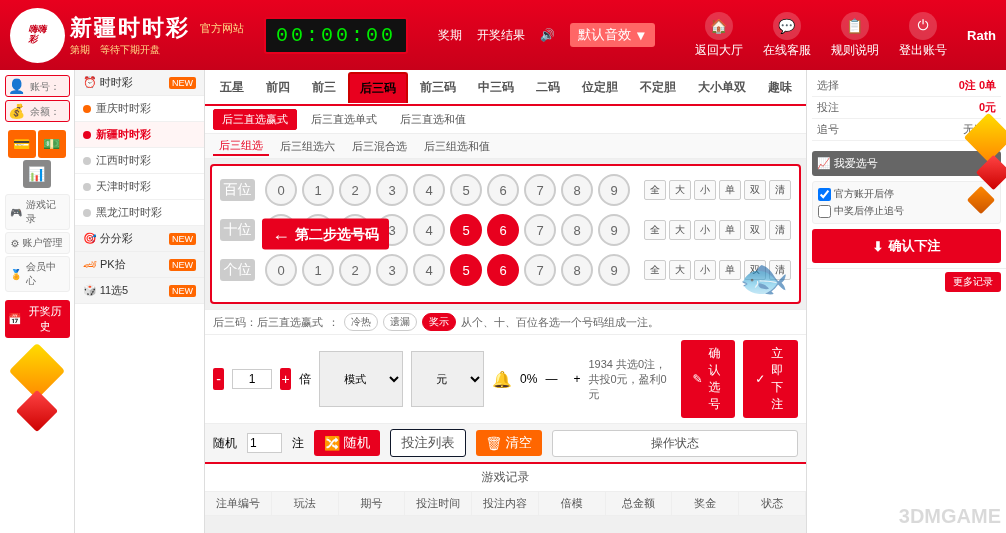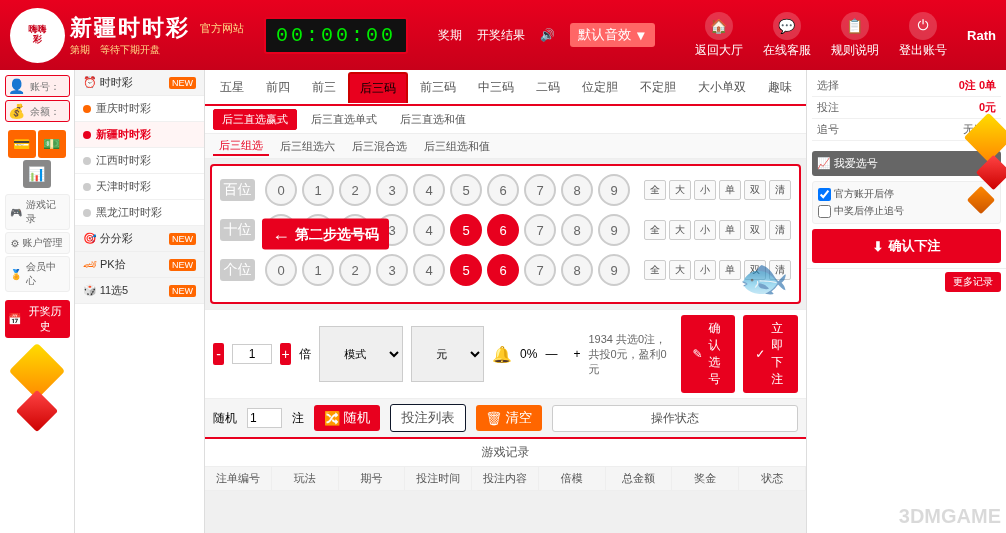--- a/index.html
+++ b/index.html
@@ -1,21 +1,21 @@
 <!DOCTYPE html>
 <html><head>
   <meta charset="utf-8">
   <style>
     * { margin: 0; padding: 0; box-sizing: border-box; }
     body { width: 1006px; height: 533px; font-family: 'Microsoft YaHei', Arial, sans-serif; font-size: 12px; overflow: hidden; background: #f0f0f0; }
 
     
     .top-bar { width: 100%; height: 70px; background: linear-gradient(180deg, #e8001e 0%, #c8001a 100%); display: flex; align-items: center; padding: 0 10px; position: relative; }
     .logo-area { display: flex; align-items: center; gap: 5px; }
-    .logo-circle { width: 55px; height: 55px; background: #fff; border-radius: 50%; display: flex; align-items: center; justify-content: center; font-size: 10px; color: #c8001a; font-weight: bold; text-align: center; line-height: 1.2; }
+    .logo-circle { width: 55px; height: 55px; background: #fff; border-radius: 50%; display: flex; align-items: center; justify-content: center; font-size: 10px; color: #c8001a; font-weight: bold; text-align: left; line-height: 1.2; font-style: italic; }
     .site-title { color: #fff; font-size: 22px; font-weight: bold; letter-spacing: 2px; }
     .official-label { color: #ffdd88; font-size: 11px; margin-left: 5px; }
     .nav-controls { margin-left: 30px; display: flex; align-items: center; gap: 15px; color: #fff; font-size: 12px; }
     .sound-btn { background: #ff6666; border: none; color: #fff; padding: 3px 8px; border-radius: 3px; cursor: pointer; display: flex; align-items: center; gap: 3px; }
     .right-nav { margin-left: auto; display: flex; align-items: center; gap: 20px; color: #fff; font-size: 12px; }
     .right-nav-item { display: flex; flex-direction: column; align-items: center; gap: 2px; cursor: pointer; }
     .right-nav-icon { width: 28px; height: 28px; background: rgba(255,255,255,0.2); border-radius: 50%; display: flex; align-items: center; justify-content: center; font-size: 14px; }
     .rath-text { color: #fff; font-size: 13px; font-weight: bold; }
 
     
@@ -33,21 +33,21 @@
     .lottery-section-header { background: #f5f5f5; padding: 5px 8px; font-size: 11px; color: #333; border-bottom: 1px solid #eee; display: flex; align-items: center; justify-content: space-between; }
     .lottery-section-header .new-badge { background: #ff6600; color: #fff; font-size: 9px; padding: 1px 3px; border-radius: 2px; }
     .lottery-item { padding: 5px 8px; font-size: 11px; color: #555; cursor: pointer; border-bottom: 1px solid #f0f0f0; display: flex; align-items: center; gap: 5px; }
     .lottery-item.active { color: #e8001e; font-weight: bold; background: #fff5f5; }
     .lottery-item .dot { width: 8px; height: 8px; border-radius: 50%; background: #ccc; flex-shrink: 0; }
     .lottery-item .dot.active-dot { background: #e8001e; }
     .lottery-item .dot.orange { background: #ff6600; }
 
     
     .game-tabs { background: #fff; border-bottom: 2px solid #e8001e; display: flex; align-items: center; padding: 0 5px; height: 36px; gap: 2px; }
-    .game-tab { padding: 6px 10px; font-size: 12px; color: #555; cursor: pointer; border-radius: 3px 3px 0 0; white-space: nowrap; }
+    .game-tab { padding: 6px 10px; font-size: 12px; color: #555; cursor: pointer; border-radius: 3px 3px 0 0; white-space: nowrap; font-weight: bold; }
     .game-tab.active { background: #e8001e; color: #fff; }
 
     
     .sub-tabs { background: #fff; padding: 3px 8px; display: flex; align-items: flex-end; gap: 5px; border-bottom: 1px solid #eee; height: 28px; }
     .sub-tab { padding: 2px 8px; font-size: 11px; color: #555; cursor: pointer; border: 1px solid transparent; border-radius: 2px; }
     .sub-tab.active { background: #e8001e; color: #fff; border-color: #e8001e; }
 
     
     .sub-sub-tabs { background: #f9f9f9; padding: 2px 8px; display: flex; align-items: center; gap: 5px; border-bottom: 1px solid #eee; height: 25px; }
     .sub-sub-tab { padding: 1px 6px; font-size: 11px; color: #555; cursor: pointer; }
@@ -370,20 +370,28 @@
             <div class="quick-btn">小</div>
             <div class="quick-btn">单</div>
             <div class="quick-btn">双</div>
             <div class="quick-btn">清</div>
           </div>
         </div>
 
         <div style="position:absolute;right:10px;bottom:0px;font-size:40px;opacity:0.6;">🐟</div>
       </div>
 
+      <div class="info-bar">
+        <span>后三码：后三直选赢式</span>
+        <span>：</span>
+        <div class="hot-cold-btn">冷热</div>
+        <div class="hot-cold-btn">遗漏</div>
+        <div class="hot-cold-btn active">奖示</div>
+        <span>从个、十、百位各选一个号码组成一注。</span>
+      </div>
 
       <div class="stake-bar">
         <button class="stake-btn">-</button>
         <input class="stake-input" value="1" style="">
         <button class="stake-btn">+</button>
         <span>倍</span>
         <select class="stake-select">
           <option>模式</option>
         </select>
         <select class="stake-select">

